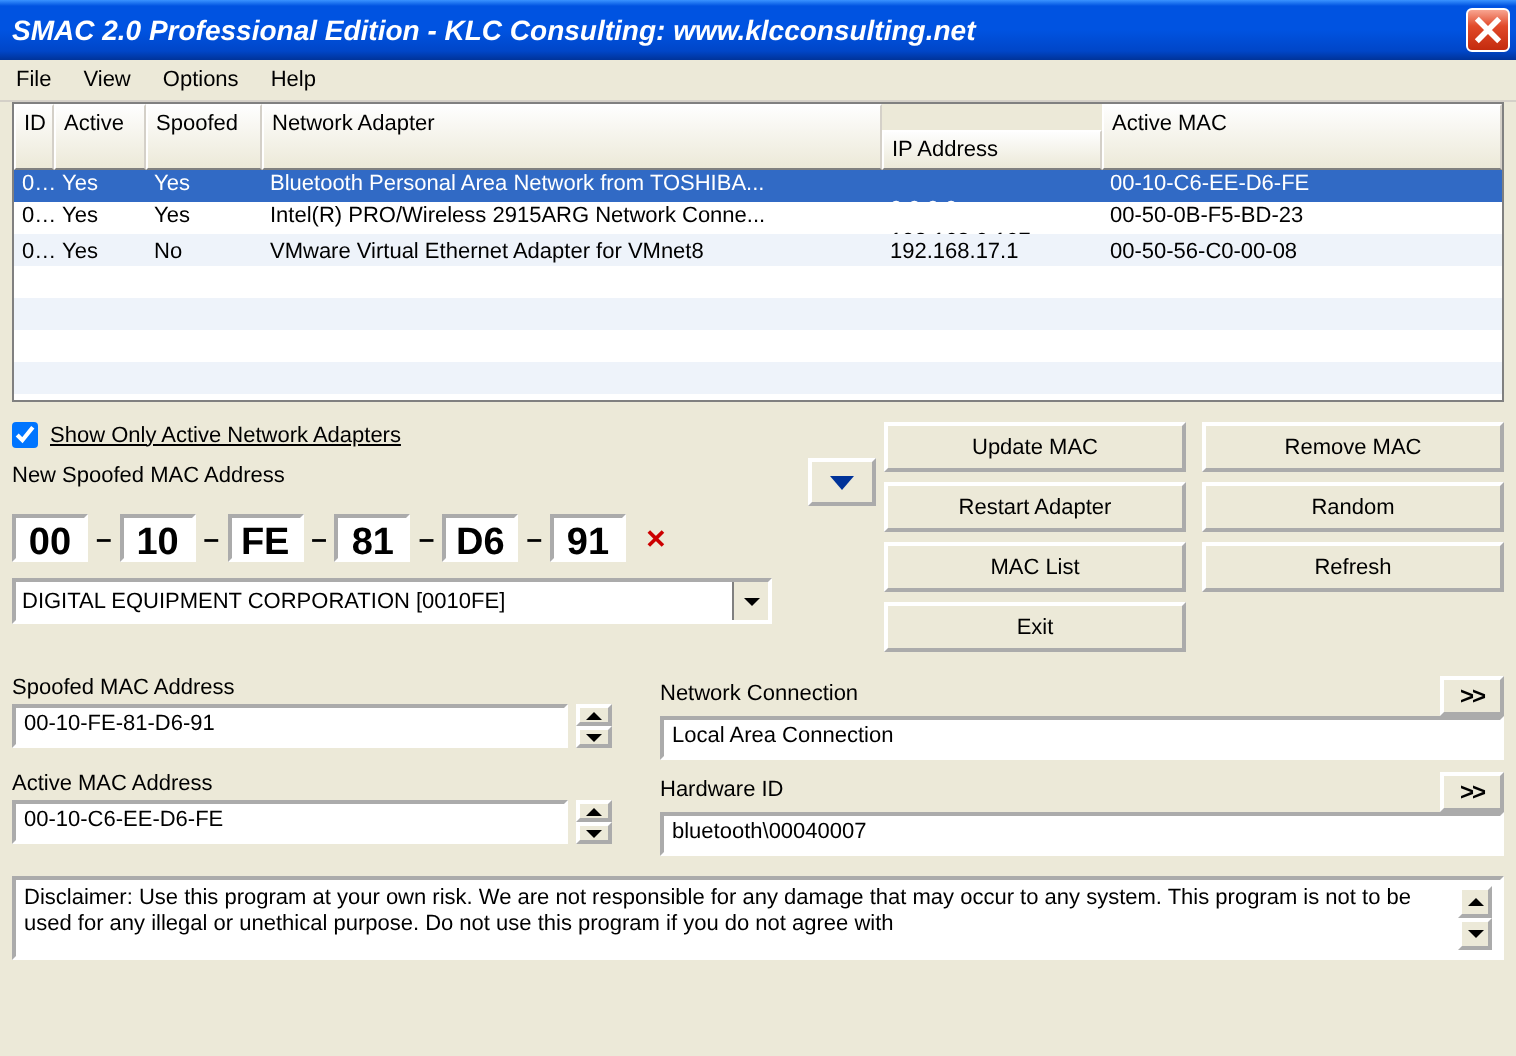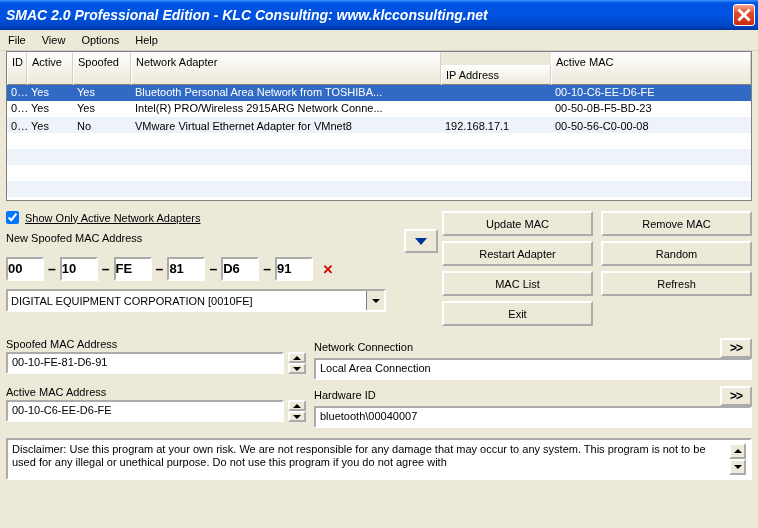--- a/index.html
+++ b/index.html
@@ -95,21 +95,22 @@
   gap: 6px;
   margin-bottom: 8px;
   text-decoration: underline;
 }
 .checkbox input { width: 13px; height: 13px; }
 .mac-line { display: flex; align-items: center; gap: 4px; margin: 4px 0 8px 0; }
 .mac-box {
   width: 38px; height: 24px;
   border: 2px inset #fff;
   background: #fff;
-  font-size: 13px;
+  text-align: center;
+  font-size: 19px;
   font-weight: bold;
   padding-top: 2px;
 }
 .sep { font-weight: bold; font-size: 14px; }
 .dropdown-btn {
   width: 34px; height: 24px;
   border: 2px outset #fff;
   background: #ece9d8;
   display: flex; align-items: center; justify-content: center;
   margin-left: 8px;
@@ -145,21 +146,21 @@
   border: 2px outset #fff;
   background: #ece9d8;
   display: flex; align-items: center; justify-content: center;
   cursor: pointer;
   font-size: 11px;
 }
 .fields {
   margin-top: 12px;
   display: grid;
   grid-template-columns: 300px 1fr;
-  gap: 6px 8px;
+  gap: 6px 24px;
 }
 .field-label { margin-bottom: 2px; }
 .field-row { display: flex; align-items: center; gap: 4px; }
 .field-input {
   flex: 1;
   height: 22px;
   border: 2px inset #fff;
   background: #fff;
   padding: 2px 4px;
 }

